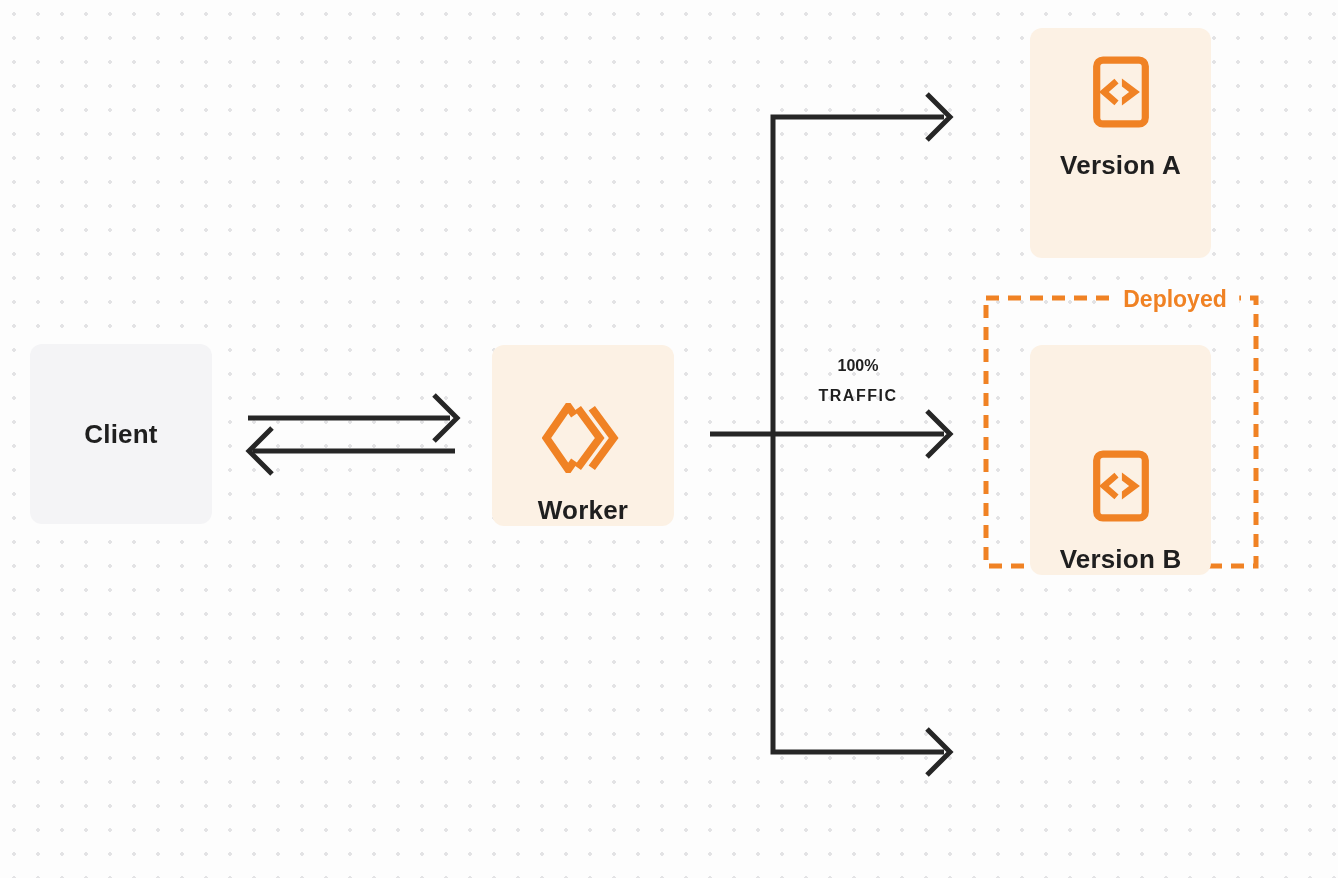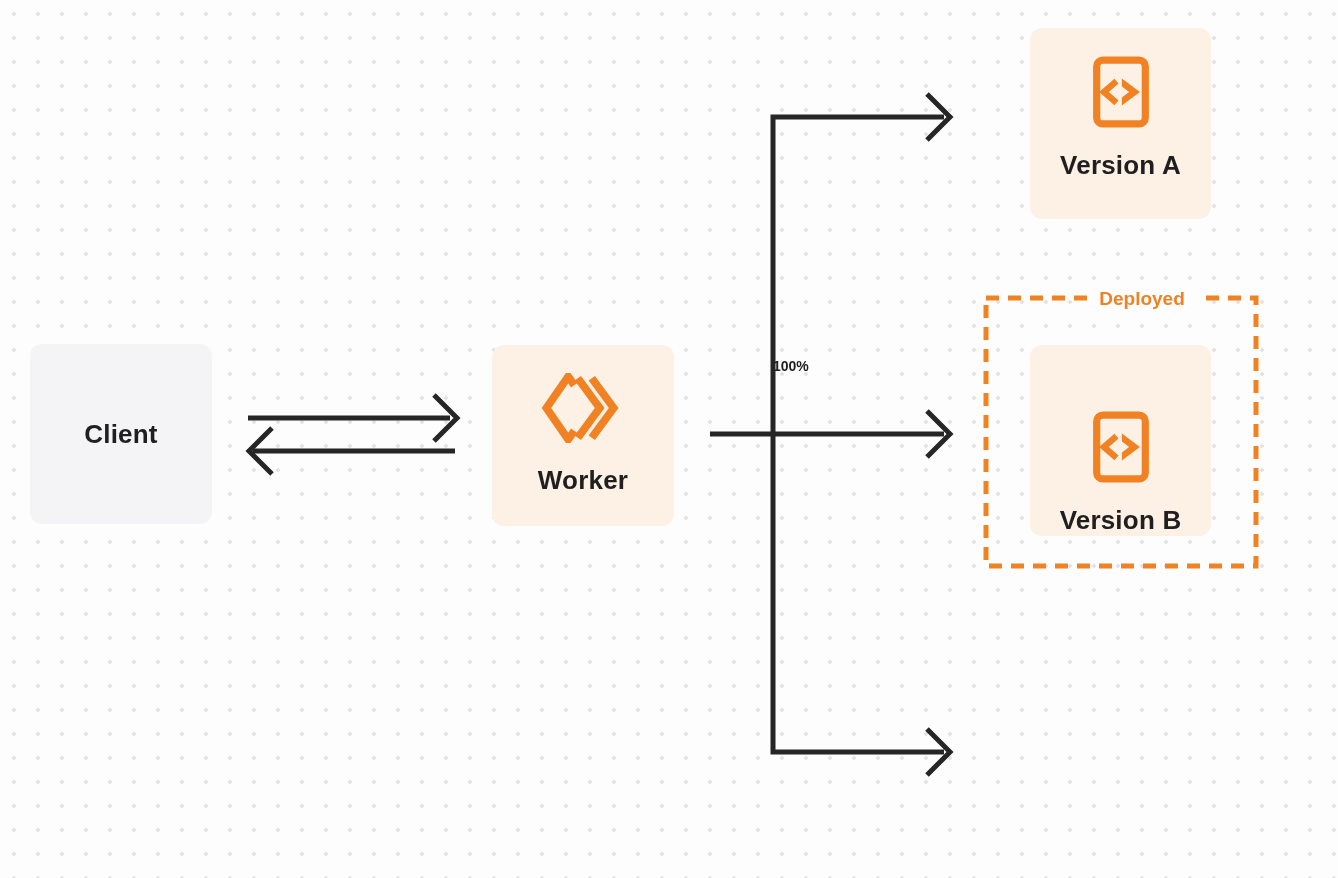--- a/index.html
+++ b/index.html
@@ -28,41 +28,41 @@
     position:absolute;border-radius:12px;
     display:flex;flex-direction:column;align-items:center;
   }
   .node-cream{background:var(--cream);}
   .node-gray{background:var(--gray-node);}
   .node-label{
     font-size:26px;font-weight:700;color:var(--text);letter-spacing:.2px;
     white-space:nowrap;
   }
   .node-client{left:30px;top:344px;width:182px;height:180px;justify-content:center;}
-  .node-worker{left:492px;top:345px;width:182px;height:181px;padding-top:28px;}
-  .node-version{width:181px;height:191px;padding-top:28px;}
+  .node-worker{left:492px;top:345px;width:182px;height:181px;padding-top:28px;justify-content:flex-end;}
+  .node-version{width:181px;height:230px;padding-top:28px;}
   .node-version-a{left:1030px;top:28px;}
   .node-version-b{left:1030px;top:345px;justify-content:flex-end;}
   .node-version-c{left:1030px;top:661px;}
   .node-icon{display:block;}
   .node .node-label{margin-top:22px;}
   .node-client .node-label{margin-top:0;}
   .wk-stroke{fill:none;stroke:var(--orange);stroke-width:9;stroke-linejoin:miter;}
   .vi-rect{fill:none;stroke:var(--orange);stroke-width:8;stroke-linejoin:round;}
   .vi-chev{fill:none;stroke:var(--orange);stroke-width:7;stroke-linejoin:miter;}
   .vi-fill{fill:var(--orange);}
   .deployed-label{
-    position:absolute;left:1142px;top:284px;transform:translateX(-50%);
-    font-size:19px;font-weight:700;color:var(--orange);
+    position:absolute;left:1175px;top:284px;transform:translateX(-50%);
+    font-size:23px;font-weight:700;color:var(--orange);
     background:var(--page-bg);padding:0 12px;line-height:30px;white-space:nowrap;text-align:center;
   }
   .traffic-label{
     position:absolute;left:773px;top:351px;width:170px;
-    text-align:left;color:var(--text);
-    font-size:14px;font-weight:700;line-height:30px;
+    text-align:center;color:var(--text);
+    font-size:16px;font-weight:700;line-height:30px;
   }
   .traffic-line2{letter-spacing:1.5px;}
 </style>
 </head>
 <body>
 
 <div class="canvas">
 
   <svg class="connector-layer" width="1338" height="878" viewBox="0 0 1338 878">
 
@@ -109,15 +109,16 @@
       <path class="vi-fill" d="M33 25 L53 40 L33 55 L33 46 L41 40 L33 34 Z"></path>
     </svg>
     <div class="node-label">Version B</div>
   </div>
 
 
   <div class="deployed-label">Deployed</div>
 
   <div class="traffic-label">
     <div class="traffic-line1">100%</div>
+    <div class="traffic-line2">TRAFFIC</div>
   </div>
 
 </div>
 
 </body></html>

